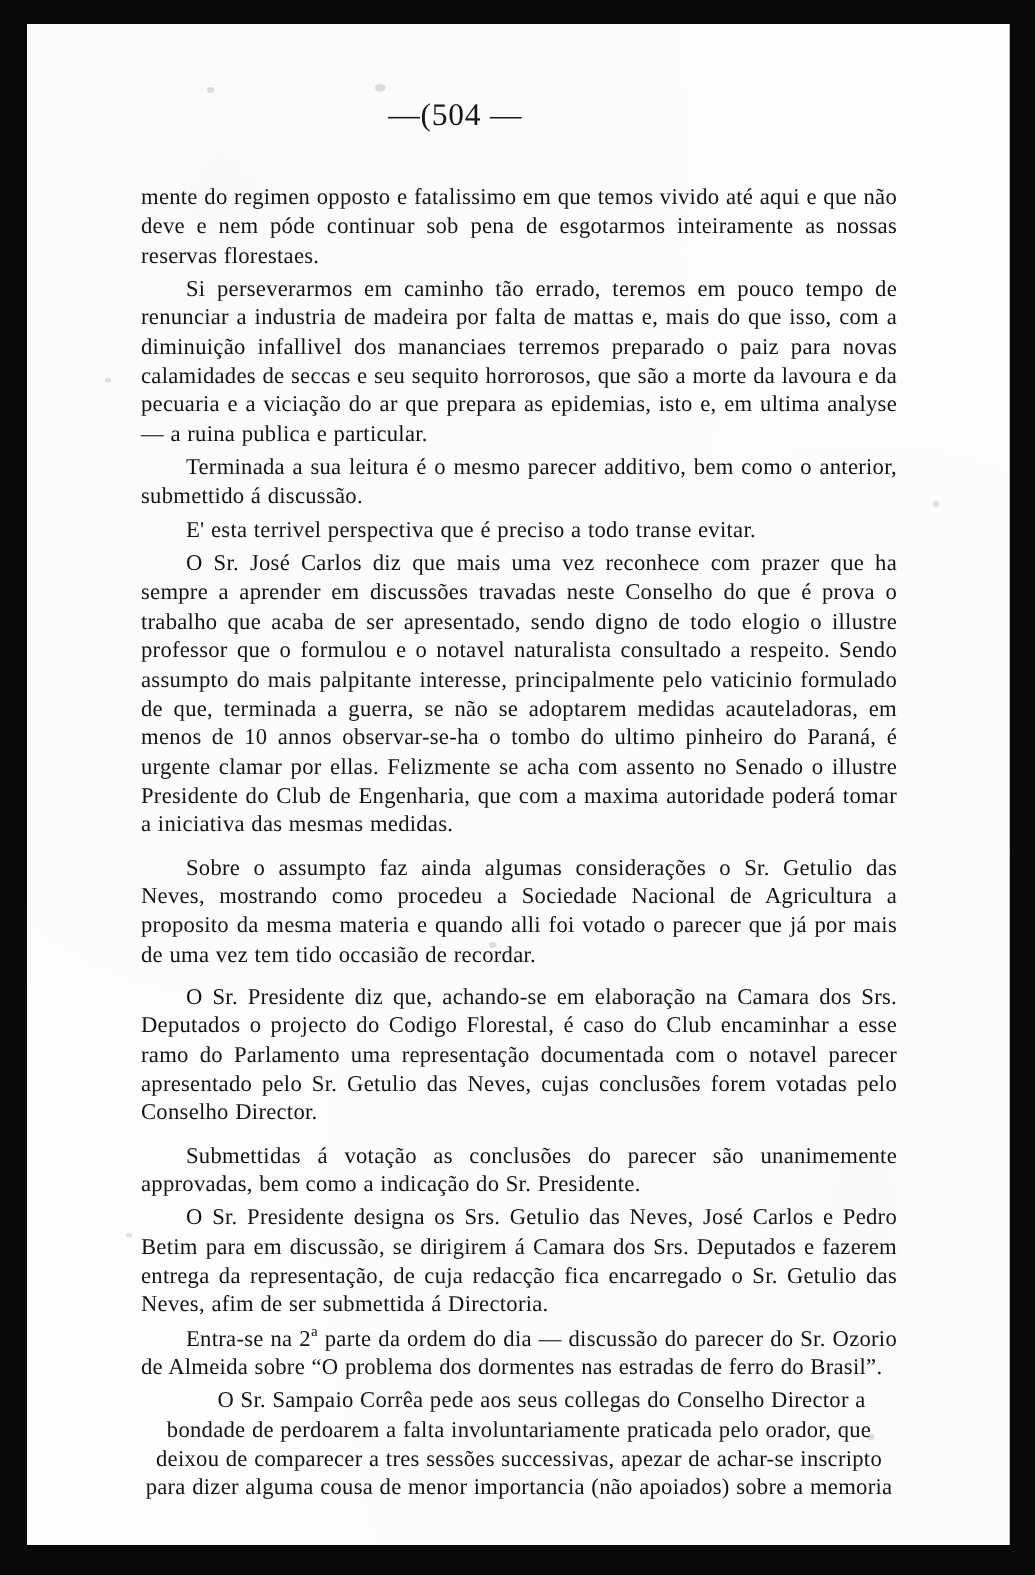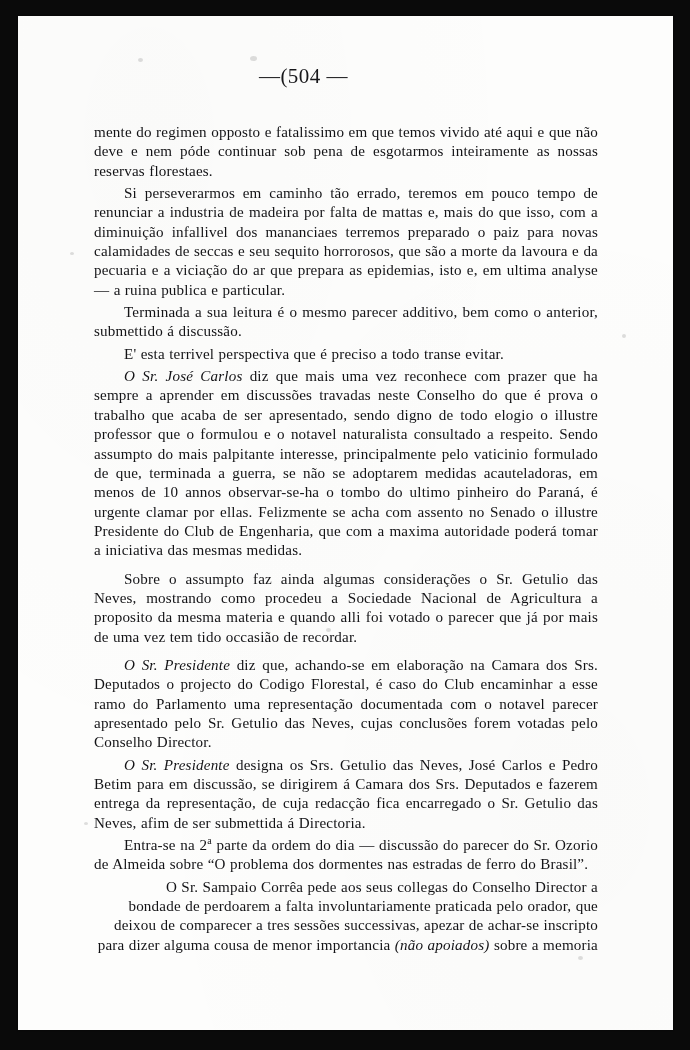--- a/index.html
+++ b/index.html
@@ -71,24 +71,23 @@
     text-indent: 30px;
     text-align: justify;
   }
   p.para.gap-before {
     margin-top: 9px;
   }
   p.para.noindent {
     text-indent: 0;
   }
   p.para:last-child {
-    text-align: right;
+    text-align: center;
   }
   .it {
-    font-style: italic;
   }
   .sup {
     font-size: 10px;
     vertical-align: super;
     line-height: 0;
   }
   .speck {
     position: absolute;
     background: #3a3a3a;
     opacity: 0.16;
@@ -106,20 +105,21 @@
       <div class="folio">—(504 —</div>
 
       <div class="textblock" id="textblock">
           <p class="para noindent"><span>mente do regimen opposto e fatalissimo em que temos vivido até aqui e que não deve e nem póde continuar sob pena de esgotarmos inteiramente as nossas reservas florestaes.</span></p>
           <p class="para"><span>Si perseverarmos em caminho tão errado, teremos em pouco tempo de renunciar a industria de madeira por falta de mattas e, mais do que isso, com a diminuição infallivel dos mananciaes terremos preparado o paiz para novas calamidades de seccas e seu sequito horrorosos, que são a morte da lavoura e da pecuaria e a viciação do ar que prepara as epidemias, isto e, em ultima analyse — a ruina publica e particular.</span></p>
           <p class="para"><span>Terminada a sua leitura é o mesmo parecer additivo, bem como o anterior, submettido á discussão.</span></p>
           <p class="para"><span>E' esta terrivel perspectiva que é preciso a todo transe evitar.</span></p>
           <p class="para"><span class="it">O Sr. José Carlos</span><span> diz que mais uma vez reconhece com prazer que ha sempre a aprender em discussões travadas neste Conselho do que é prova o trabalho que acaba de ser apresentado, sendo digno de todo elogio o illustre professor que o formulou e o notavel naturalista consultado a respeito. Sendo assumpto do mais palpitante interesse, principalmente pelo vaticinio formulado de que, terminada a guerra, se não se adoptarem medidas acauteladoras, em menos de 10 annos observar-se-ha o tombo do ultimo pinheiro do Paraná, é urgente clamar por ellas. Felizmente se acha com assento no Senado o illustre Presidente do Club de Engenharia, que com a maxima autoridade poderá tomar a iniciativa das mesmas medidas.</span></p>
           <p class="para gap-before"><span>Sobre o assumpto faz ainda algumas considerações o Sr. Getulio das Neves, mostrando como procedeu a Sociedade Nacional de Agricultura a proposito da mesma materia e quando alli foi votado o parecer que já por mais de uma vez tem tido occasião de recordar.</span></p>
           <p class="para gap-before"><span class="it">O Sr. Presidente</span><span> diz que, achando-se em elaboração na Camara dos Srs. Deputados o projecto do Codigo Florestal, é caso do Club encaminhar a esse ramo do Parlamento uma representação documentada com o notavel parecer apresentado pelo Sr. Getulio das Neves, cujas conclusões forem votadas pelo Conselho Director.</span></p>
+          <p class="para gap-before"><span>Submettidas á votação as conclusões do parecer são unanimemente approvadas, bem como a indicação do Sr. Presidente.</span></p>
           <p class="para"><span class="it">O Sr. Presidente</span><span> designa os Srs. Getulio das Neves, José Carlos e Pedro Betim para em discussão, se dirigirem á Camara dos Srs. Deputados e fazerem entrega da representação, de cuja redacção fica encarregado o Sr. Getulio das Neves, afim de ser submettida á Directoria.</span></p>
           <p class="para"><span>Entra-se na 2</span><span class="sup">a</span><span> parte da ordem do dia — discussão do parecer do Sr. Ozorio de Almeida sobre “O problema dos dormentes nas estradas de ferro do Brasil”.</span></p>
           <p class="para"><span>O Sr. Sampaio Corrêa pede aos seus collegas do Conselho Director a bondade de perdoarem a falta involuntariamente praticada pelo orador, que deixou de comparecer a tres sessões successivas, apezar de achar-se inscripto para dizer alguma cousa de menor importancia </span><span class="it">(não apoiados)</span><span> sobre a memoria</span></p>
         </div>
 
       <span class="speck" style="left:120px; top:42px; width:5px; height:4px;"></span>
       <span class="speck" style="left:232px; top:40px; width:7px; height:5px;"></span>
       <span class="speck" style="left:52px;  top:236px; width:4px; height:3px;"></span>
       <span class="speck" style="left:604px; top:318px; width:4px; height:4px;"></span>
       <span class="speck" style="left:308px; top:612px; width:5px; height:4px;"></span>

